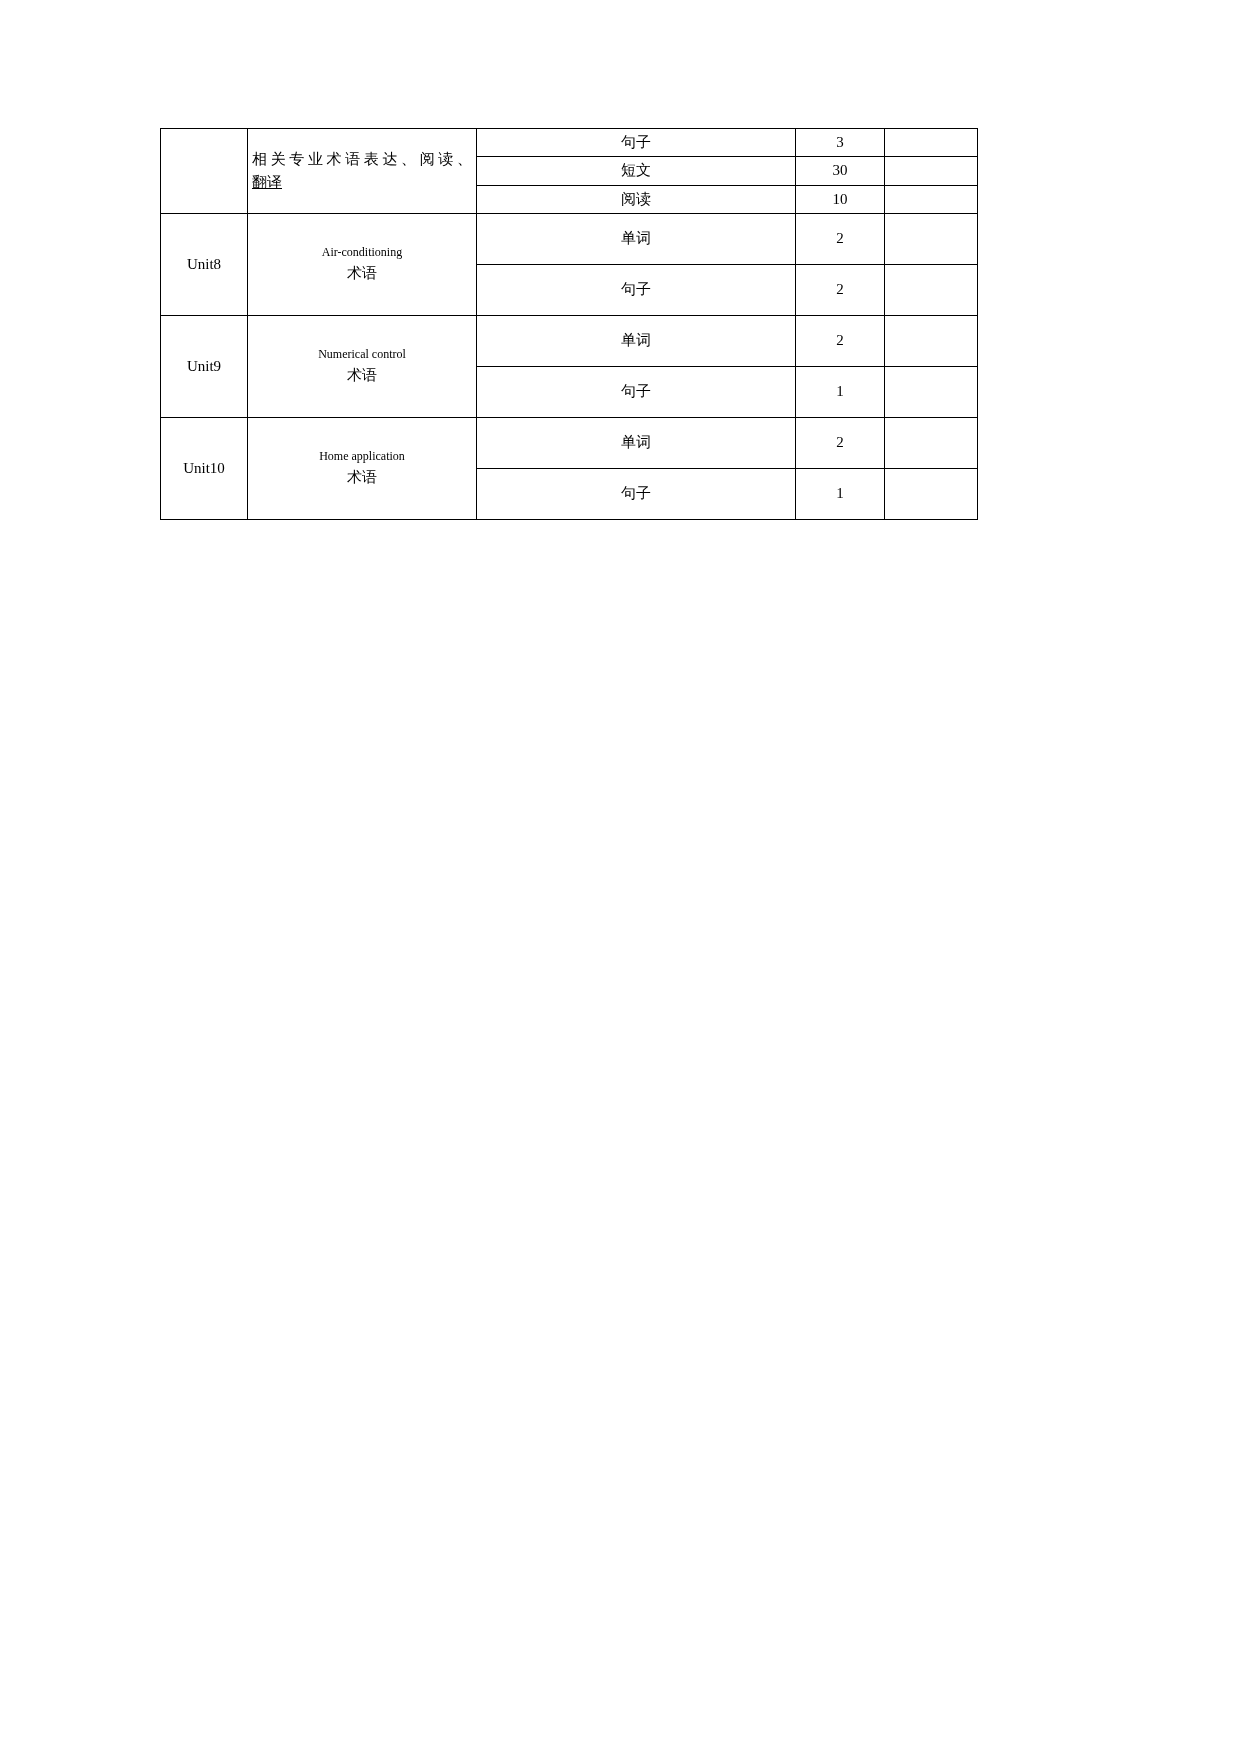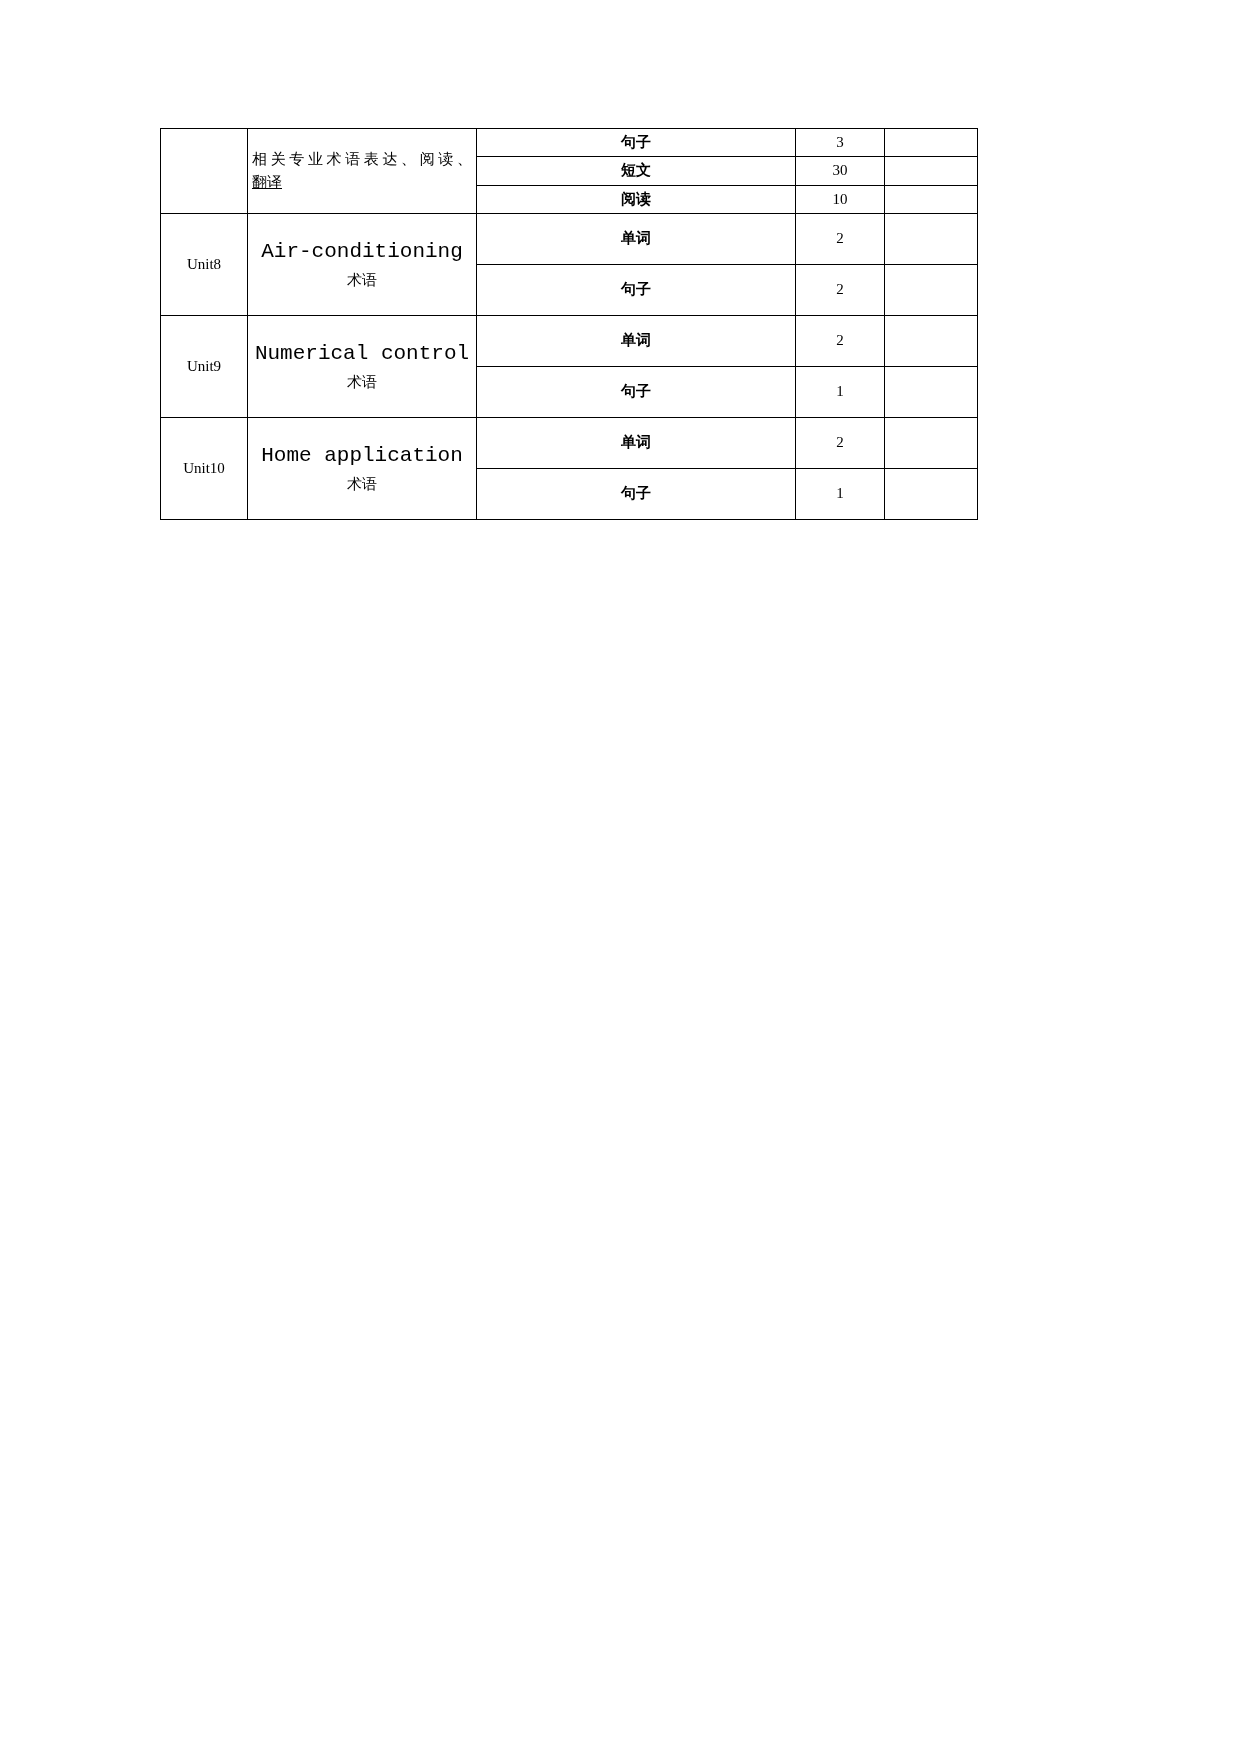--- a/index.html
+++ b/index.html
@@ -38,38 +38,37 @@
     text-align: center;
     vertical-align: middle;
     font-size: 15px;
     line-height: 1.55;
     padding: 2px 4px;
     font-family: "Liberation Serif", serif;
   }
   td.cn {
     font-family: "DejaVu Sans", sans-serif;
     font-size: 14.5px;
-    font-weight: bold;
   }
   td.col-unit   { width: 78px; }
   td.col-topic  { width: 220px; }
   td.col-item   { width: 310px; }
   td.col-count  { width: 80px; }
   td.col-blank  { width: 84px; }
 
   .topic-cell {
     font-family: "DejaVu Sans", sans-serif;
     font-size: 14.5px;
     line-height: 1.6;
     padding: 4px 10px;
     margin-left: 20px;
   }
   .topic-cell .en {
-    font-family: Liberation Mono, monospace;
-    font-size: 21px;
+    font-family: Liberation Serif, serif;
+    font-size: 12px;
   }
   .topic-first {
     text-align: justify;
     text-align-last: justify;
     vertical-align: top;
     padding-top: 8px;
   }
   .topic-first .line2 {
     text-align: left;
     text-align-last: left;

